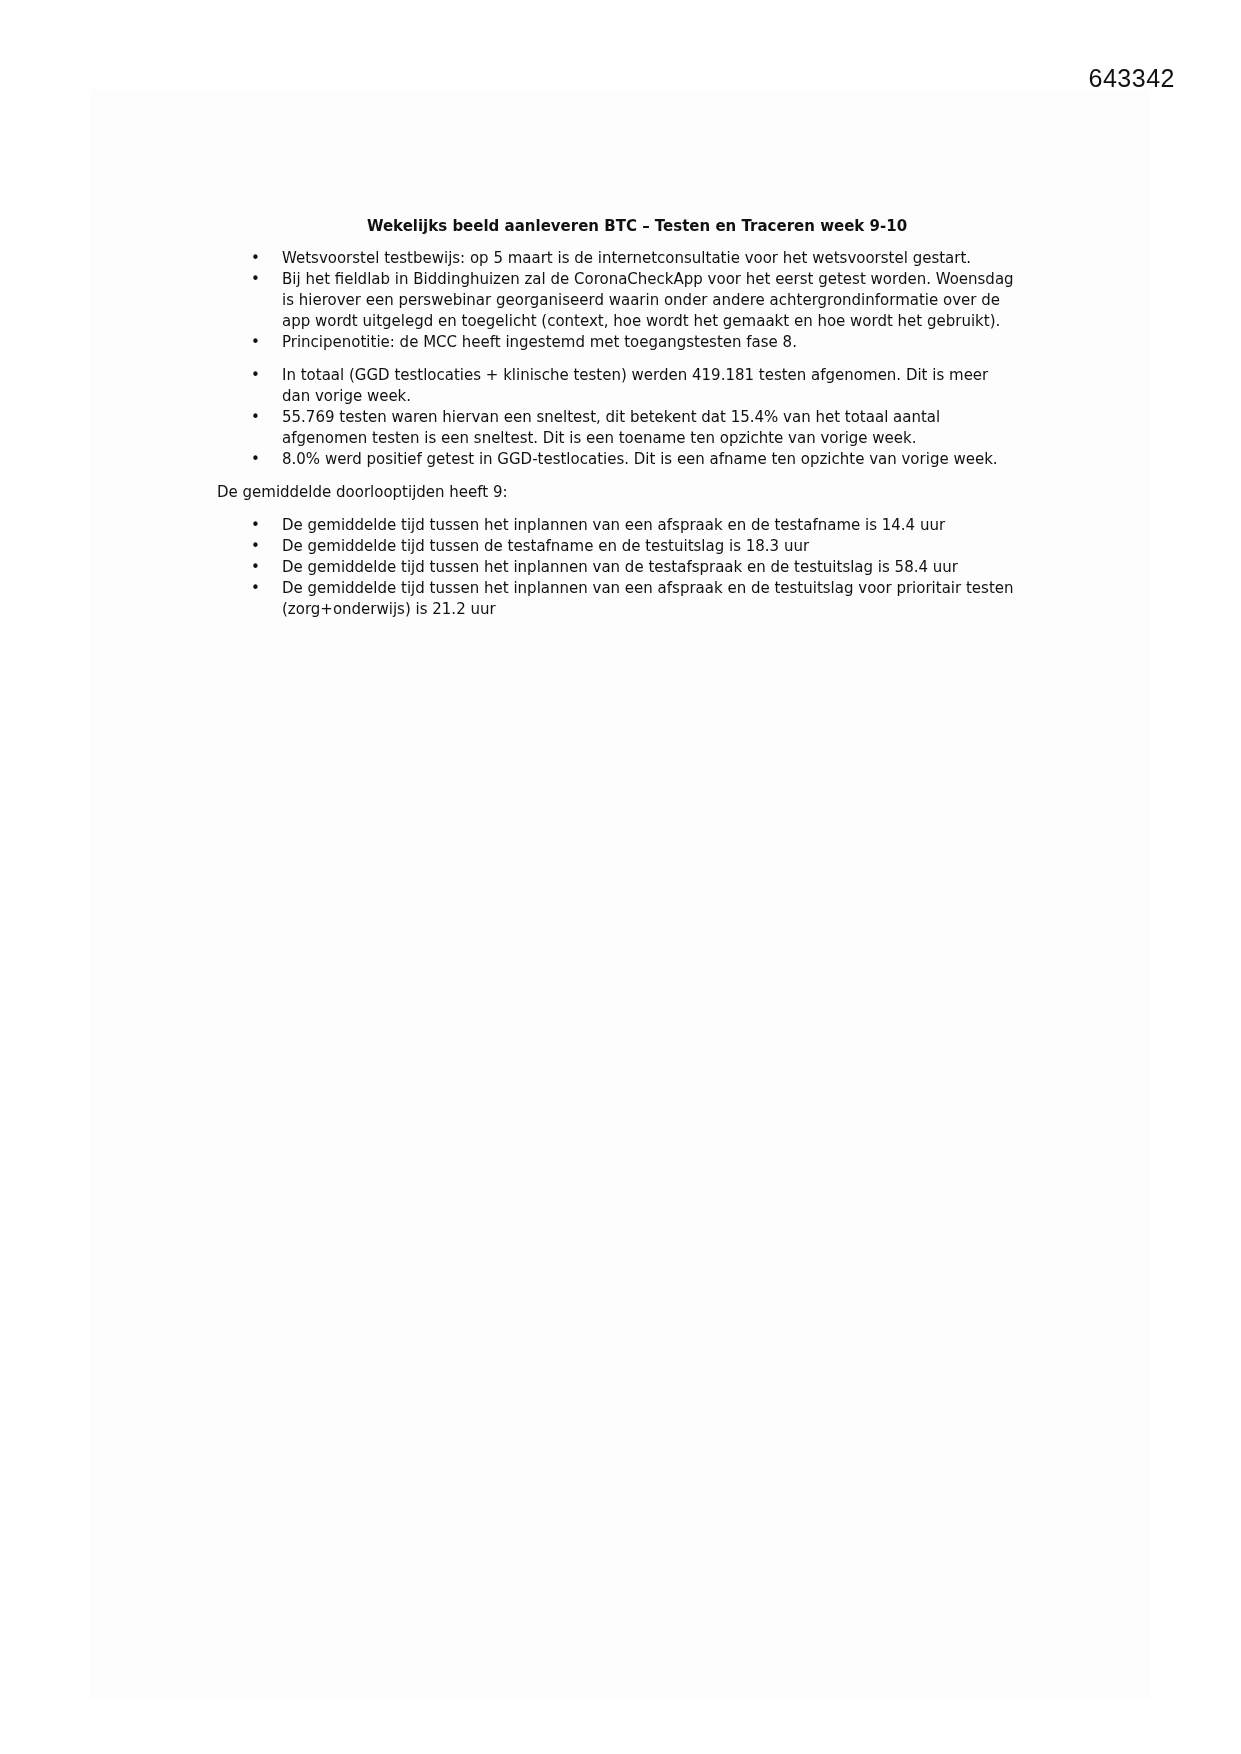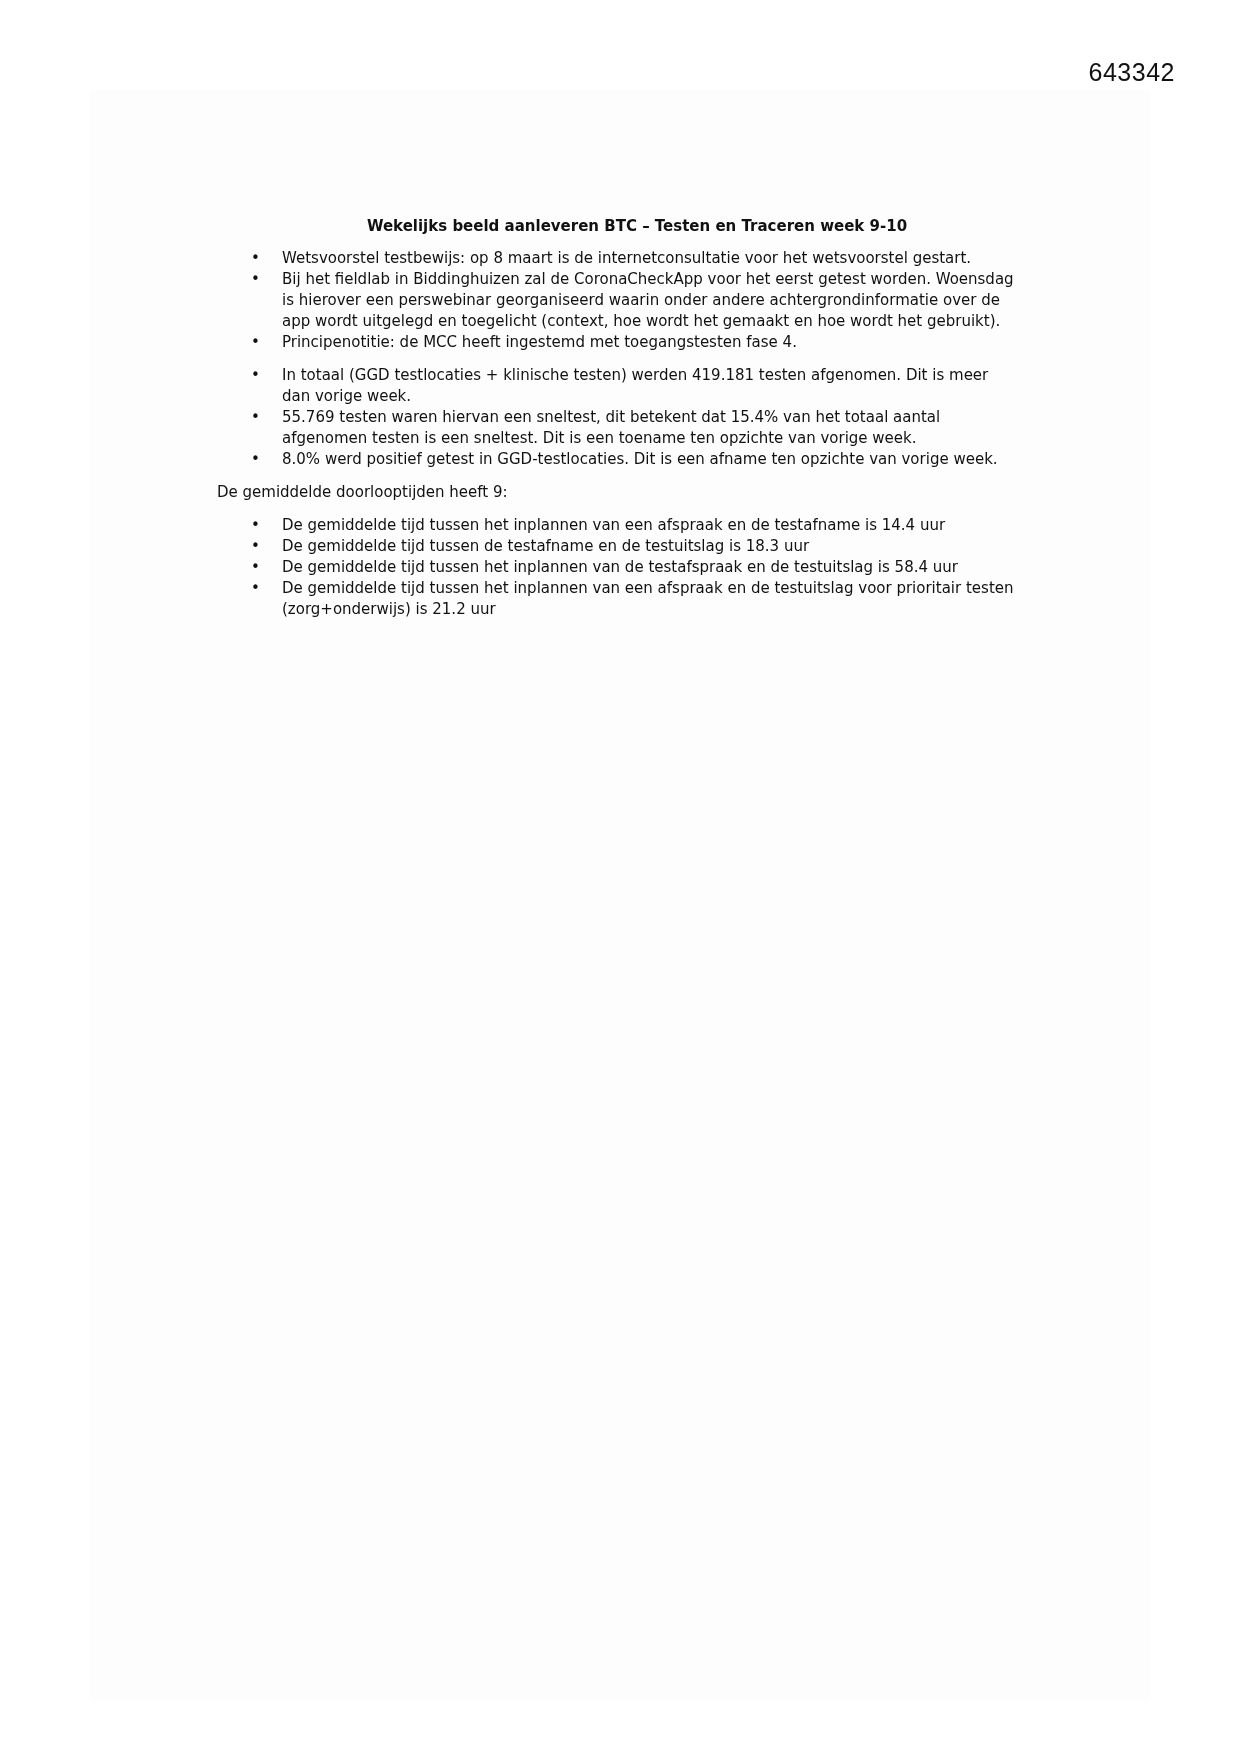--- a/index.html
+++ b/index.html
@@ -10,21 +10,21 @@
     body {
       width: 1241px;
       height: 1754px;
       position: relative;
       overflow: hidden;
       font-family: "DejaVu Sans", sans-serif;
       color: #111111;
     }
     .doc-id {
       position: absolute;
-      top: 58px;
+      top: 64px;
       right: 66px;
       font-family: "Liberation Sans", sans-serif;
       font-size: 25px;
       color: #111111;
       letter-spacing: 0.5px;
     }
     .scan-area {
       position: absolute;
       left: 90px;
       top: 90px;
@@ -72,29 +72,29 @@
 <div class="doc-id">643342</div>
 
 <div class="scan-area"></div>
 
 <div class="content">
   <div class="title">Wekelijks beeld aanleveren BTC – Testen en Traceren week 9-10</div>
 
   <ul class="bullets">
     <li>
       <span class="bullet">•</span>
-      <span>Wetsvoorstel testbewijs: op 8 maart is de internetconsultatie voor het wetsvoorstel gestart.</span>
+      <span>Wetsvoorstel testbewijs: op 5 maart is de internetconsultatie voor het wetsvoorstel gestart.</span>
     </li>
     <li>
       <span class="bullet">•</span>
       <span>Bij het fieldlab in Biddinghuizen zal de CoronaCheckApp voor het eerst getest worden. Woensdag is hierover een perswebinar georganiseerd waarin onder andere achtergrondinformatie over de app wordt uitgelegd en toegelicht (context, hoe wordt het gemaakt en hoe wordt het gebruikt).</span>
     </li>
     <li>
       <span class="bullet">•</span>
-      <span>Principenotitie: de MCC heeft ingestemd met toegangstesten fase 4.</span>
+      <span>Principenotitie: de MCC heeft ingestemd met toegangstesten fase 8.</span>
     </li>
   </ul>
 
   <ul class="bullets">
     <li>
       <span class="bullet">•</span>
       <span>In totaal (GGD testlocaties + klinische testen) werden 419.181 testen afgenomen. Dit is meer dan vorige week.</span>
     </li>
     <li>
       <span class="bullet">•</span>

